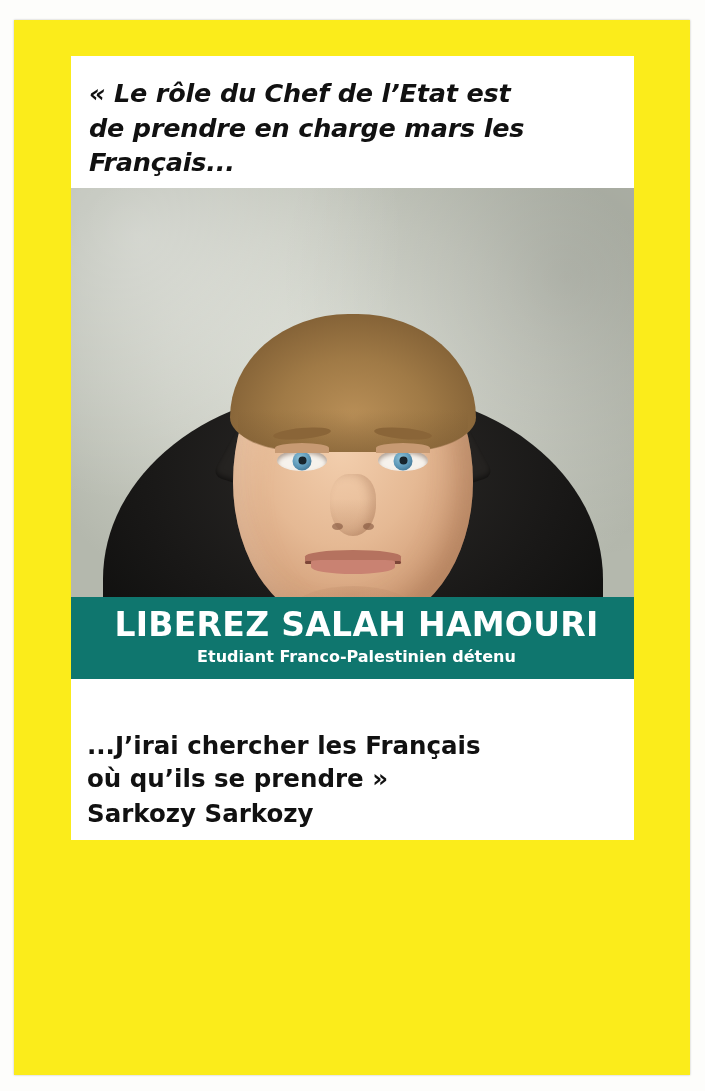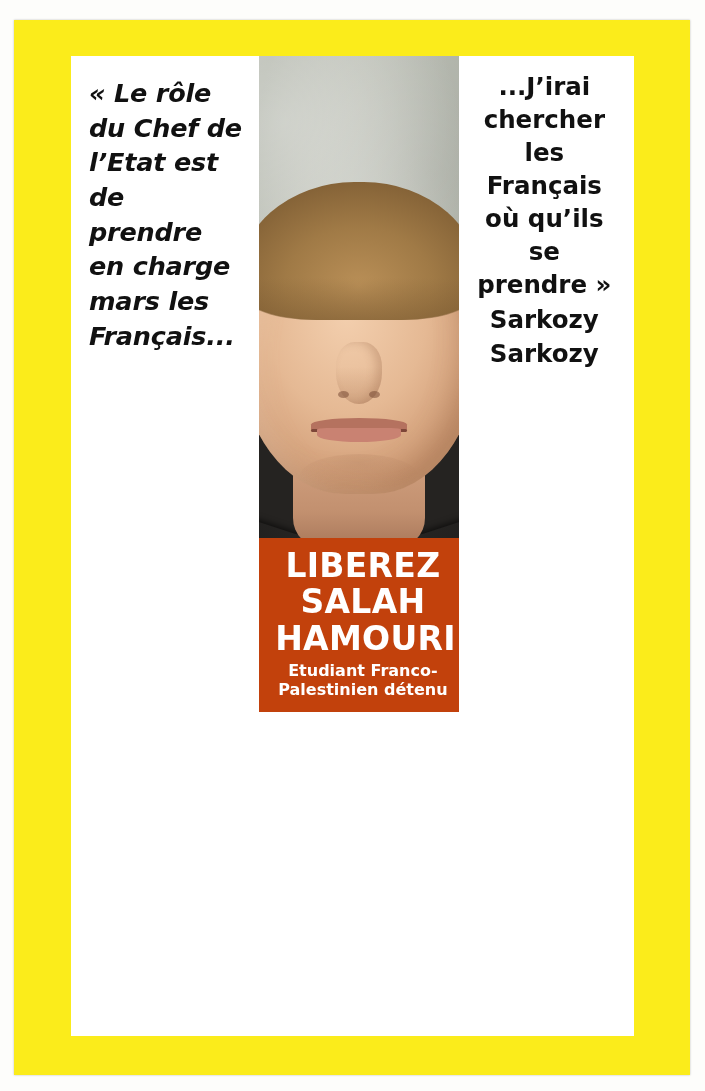--- a/index.html
+++ b/index.html
@@ -32,24 +32,24 @@
     background: #fbec1b;
     box-shadow: 0 0 2px rgba(0,0,0,0.25);
   }
 
   
   .panel {
     position: absolute;
     left: 57px;
     top: 36px;
     width: 563px;
-    height: 980px;
+    height: 784px;
     background: #ffffff;
     display: flex;
-    flex-direction: row;
+    flex-direction: column;
   }
 
   
   .quote-top {
     padding: 20px 16px 8px 18px;
     font-family: "DejaVu Sans", sans-serif;
     font-style: italic;
     font-weight: bold;
     font-size: 25.5px;
     line-height: 1.36;
@@ -312,21 +312,21 @@
     background: radial-gradient(ellipse 60% 60% at 50% 20%, rgba(170,120,88,0.28), rgba(170,120,88,0));
     border-radius: 50%;
   }
 
   
   .banner {
     position: absolute;
     left: 0;
     right: 0;
     bottom: 0;
-    background: #c2410c;
+    background: #0f766e;
     padding: 10px 8px 12px 16px;
     text-align: center;
     color: #ffffff;
   }
   .banner .headline {
     font-family: "DejaVu Sans", sans-serif;
     font-weight: bold;
     font-size: 33px;
     letter-spacing: 0.3px;
     line-height: 1.1;
@@ -335,26 +335,27 @@
   .banner .sub {
     font-family: "DejaVu Sans", sans-serif;
     font-weight: bold;
     font-size: 16px;
     line-height: 1.22;
   }
 
   
   .quote-bottom {
     padding: 14px 20px 10px 16px;
-    text-align: center;
+    text-align: left;
     font-family: "DejaVu Sans", sans-serif;
     font-weight: bold;
     font-size: 24.5px;
     line-height: 1.35;
     color: #111111;
+    margin-top: 36px;
   }
   .quote-bottom .author {
     display: block;
     margin-top: 2px;
   }
   .line { display: block; }
 </style>
 </head>
 <body>
 

